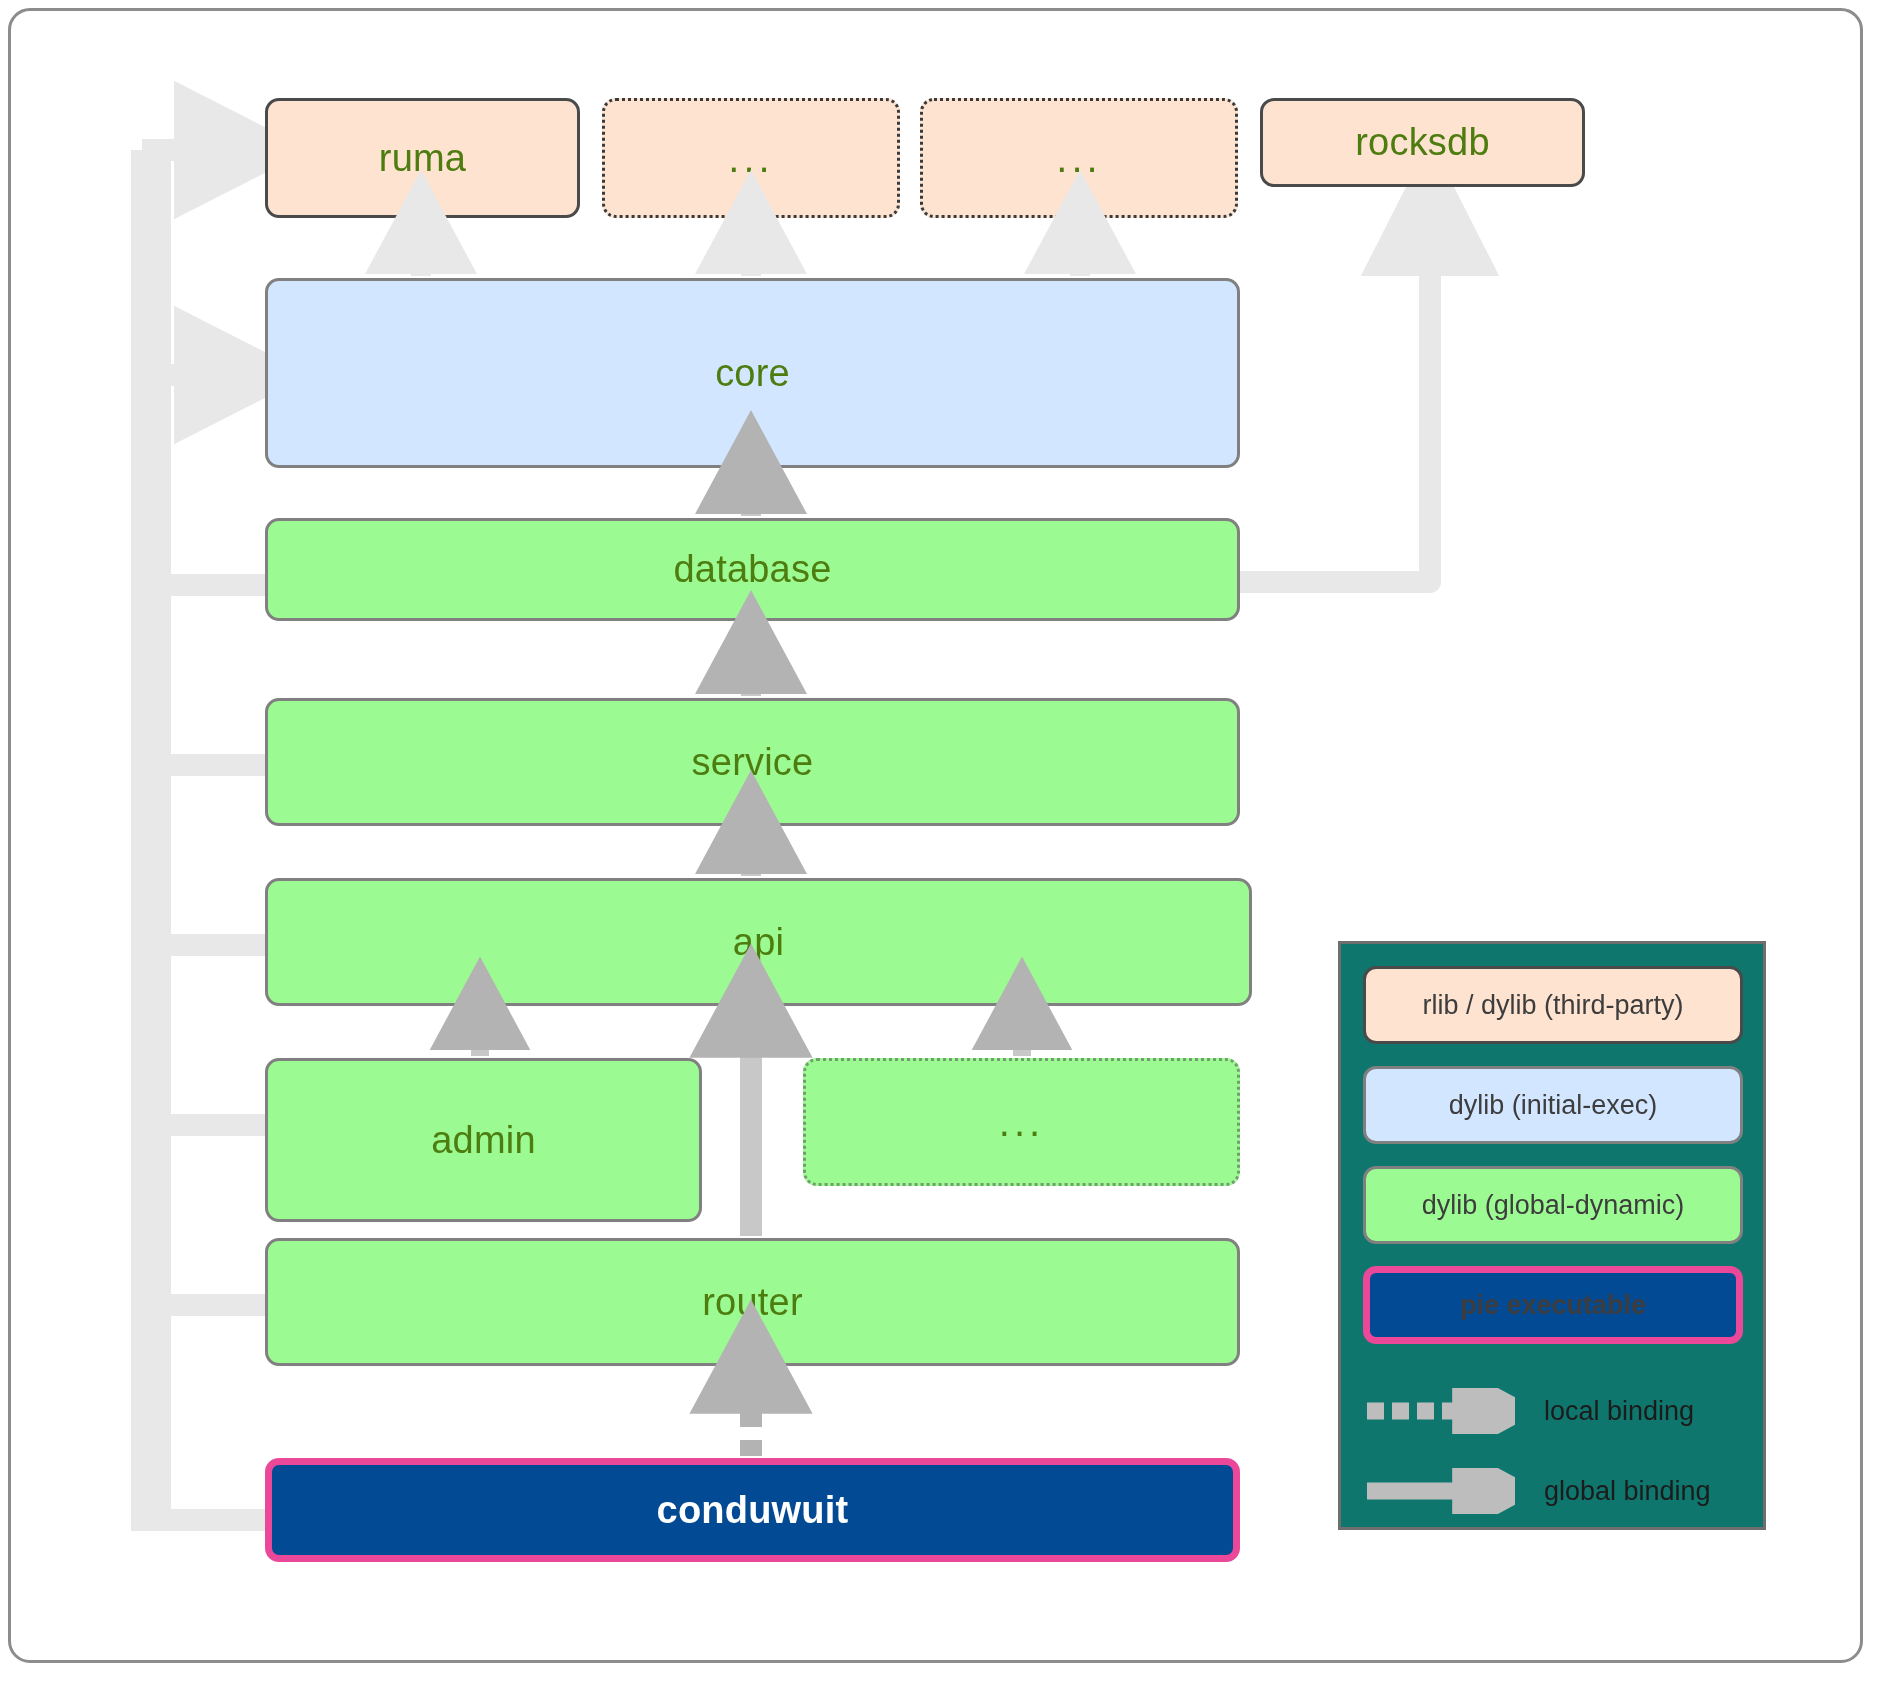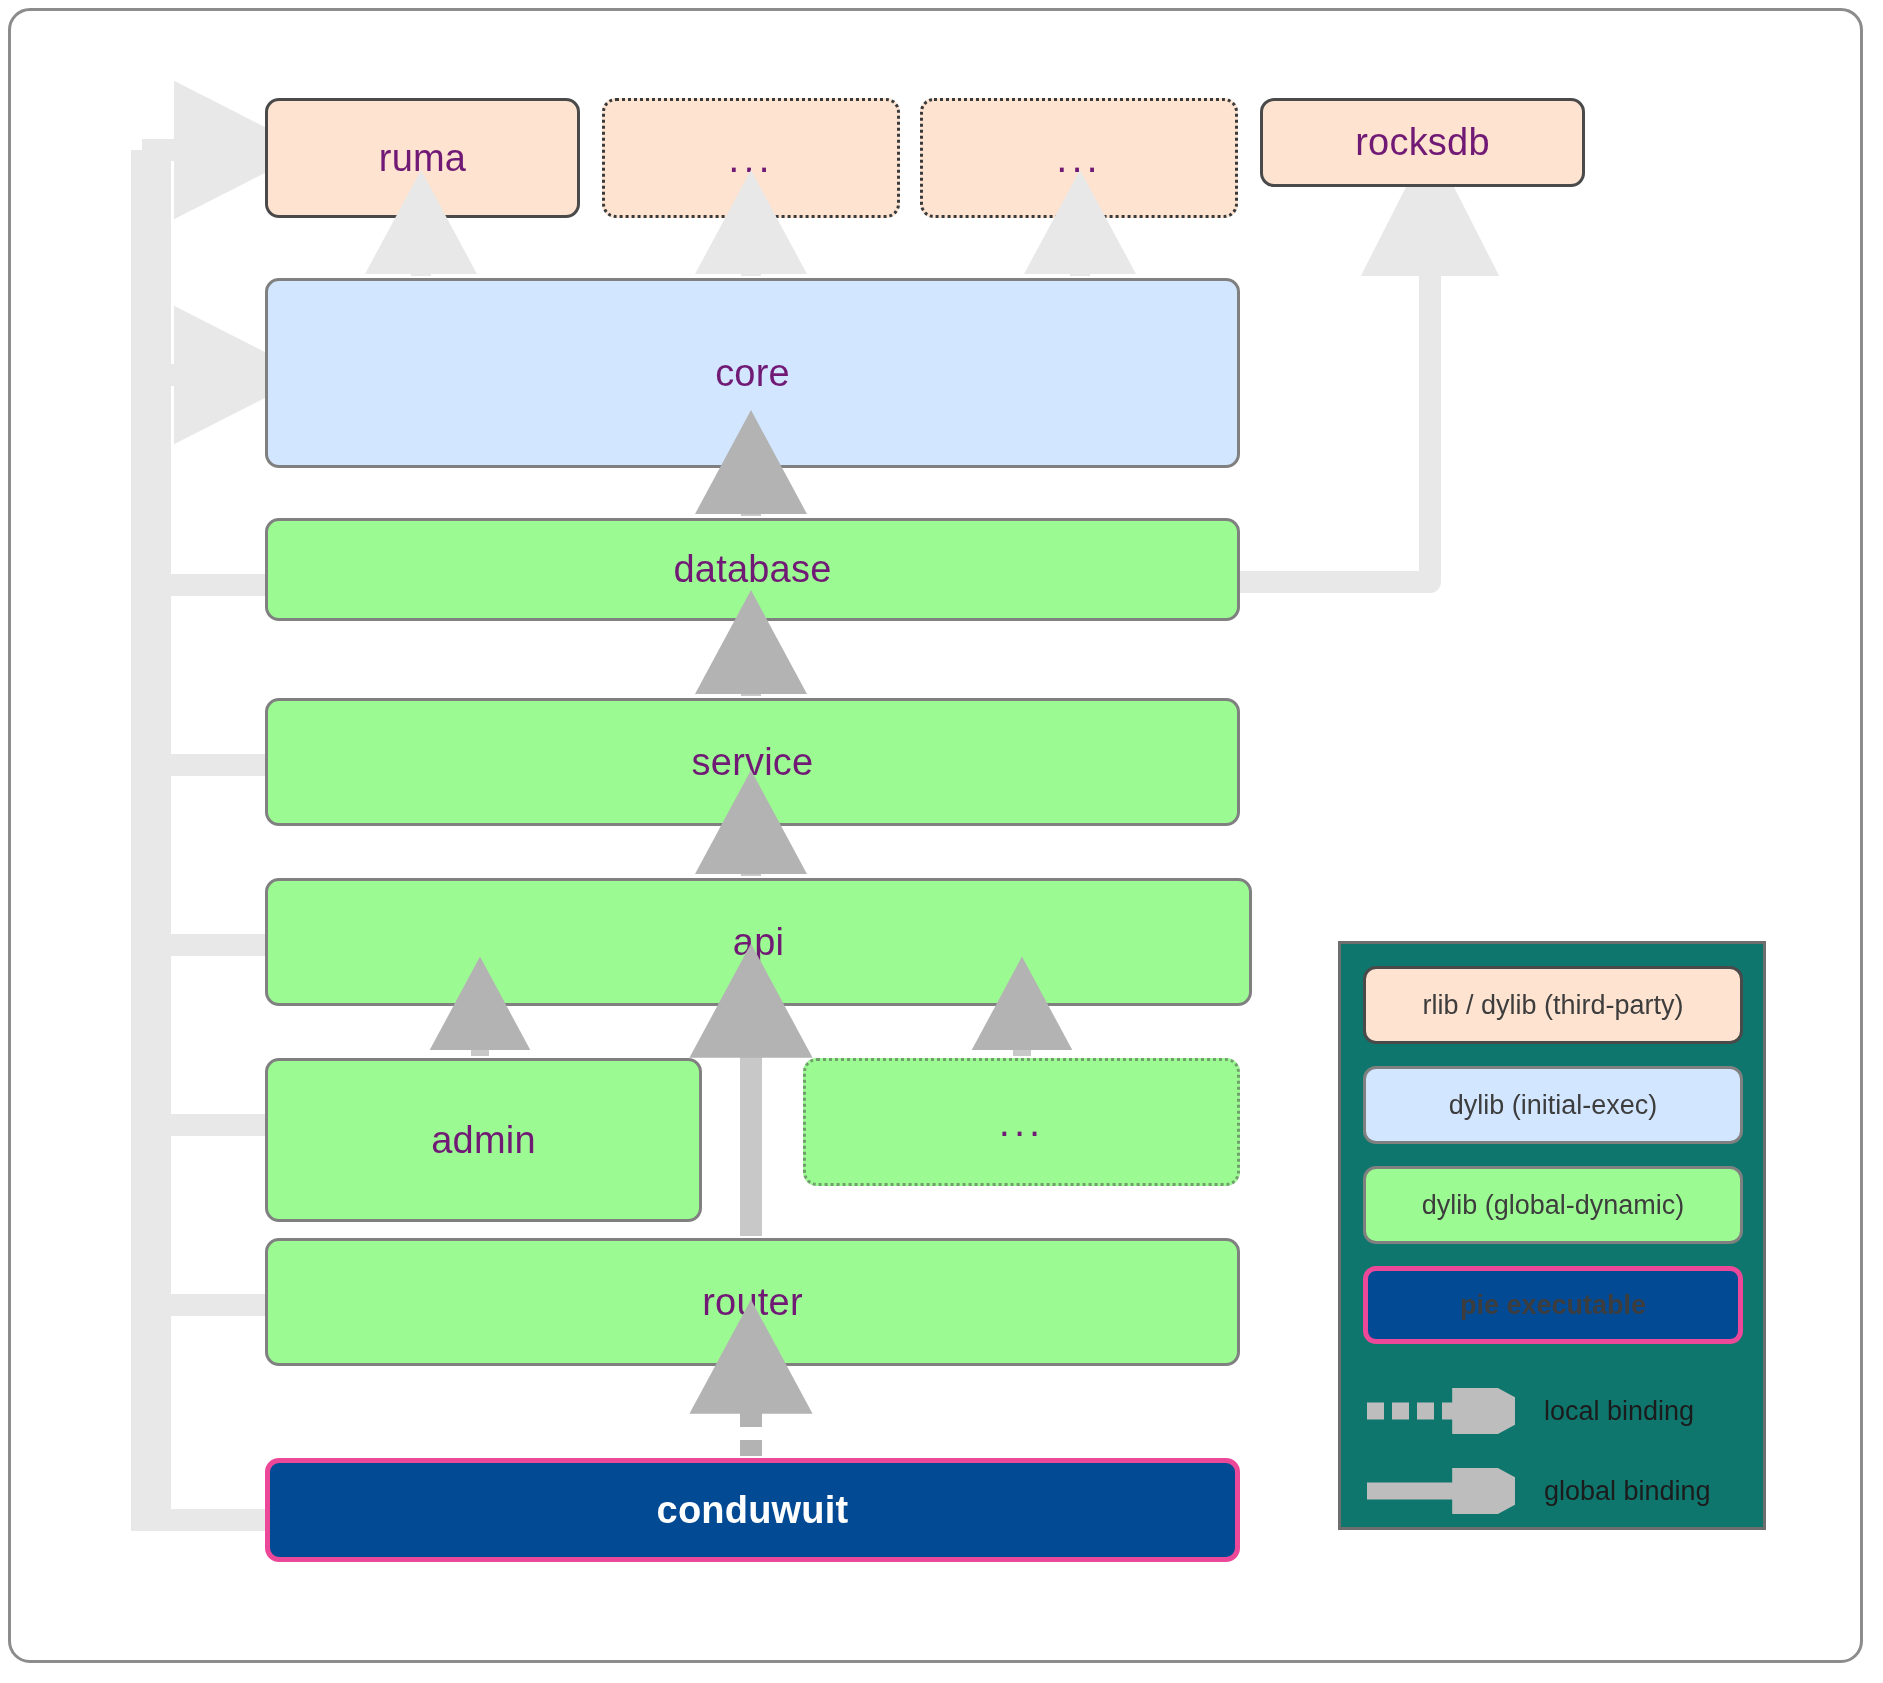--- a/index.html
+++ b/index.html
@@ -31,21 +31,21 @@
 
   
   .node {
     position: absolute;
     box-sizing: border-box;
     display: flex;
     align-items: center;
     justify-content: center;
     border-radius: 14px;
     font-size: 38px;
-    color: #701a75;
+    color: #4d7c0f;
     letter-spacing: 0.2px;
     z-index: 5;
   }
   .node.ellipsis { font-size: 40px; letter-spacing: 4px; line-height: 0.5; }
 
   .thirdparty {
     background: #fde3d0;
     border: 3px solid #4a4a4a;
   }
   .thirdparty.dotted {
@@ -57,21 +57,21 @@
   }
   .globaldyn {
     background: #9cfa92;
     border: 3px solid #808080;
   }
   .globaldyn.dotted {
     border: 3px dotted #6f9f6a;
   }
   .pie {
     background: #034a94;
-    border: 5px solid #ec4899;
+    border: 7px solid #ec4899;
     color: #ffffff;
     font-weight: bold;
     text-align: right;
   }
 
   
   #wires {
     position: absolute;
     left: 0; top: 0;
     width: 1883px;

